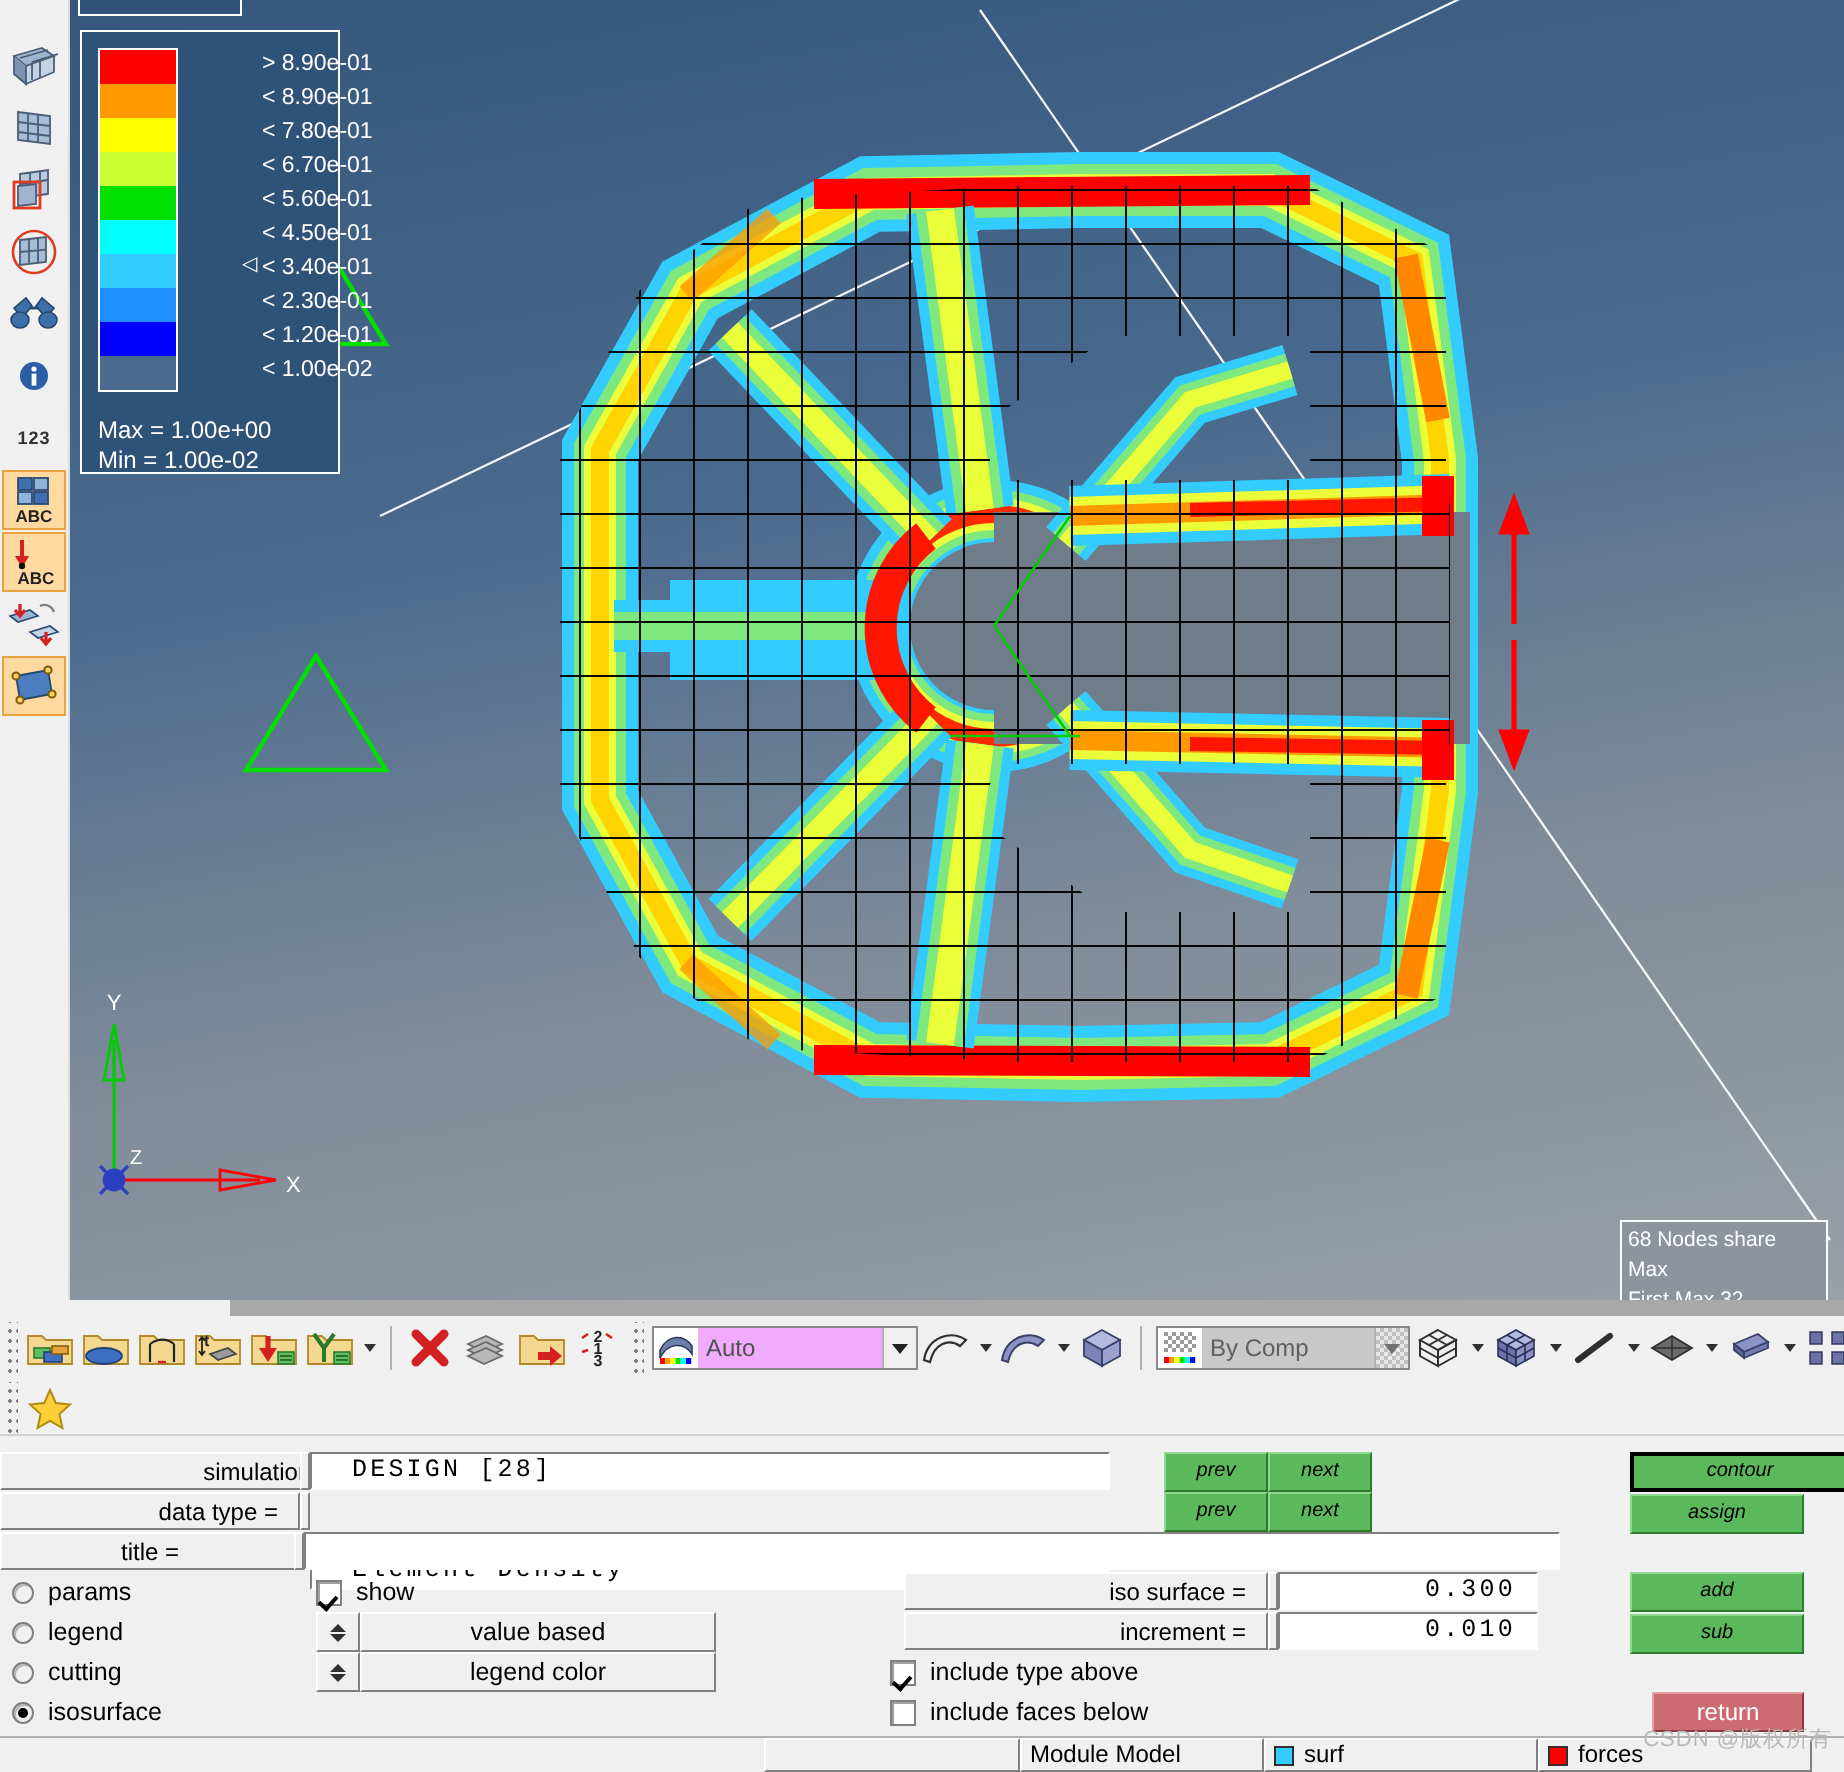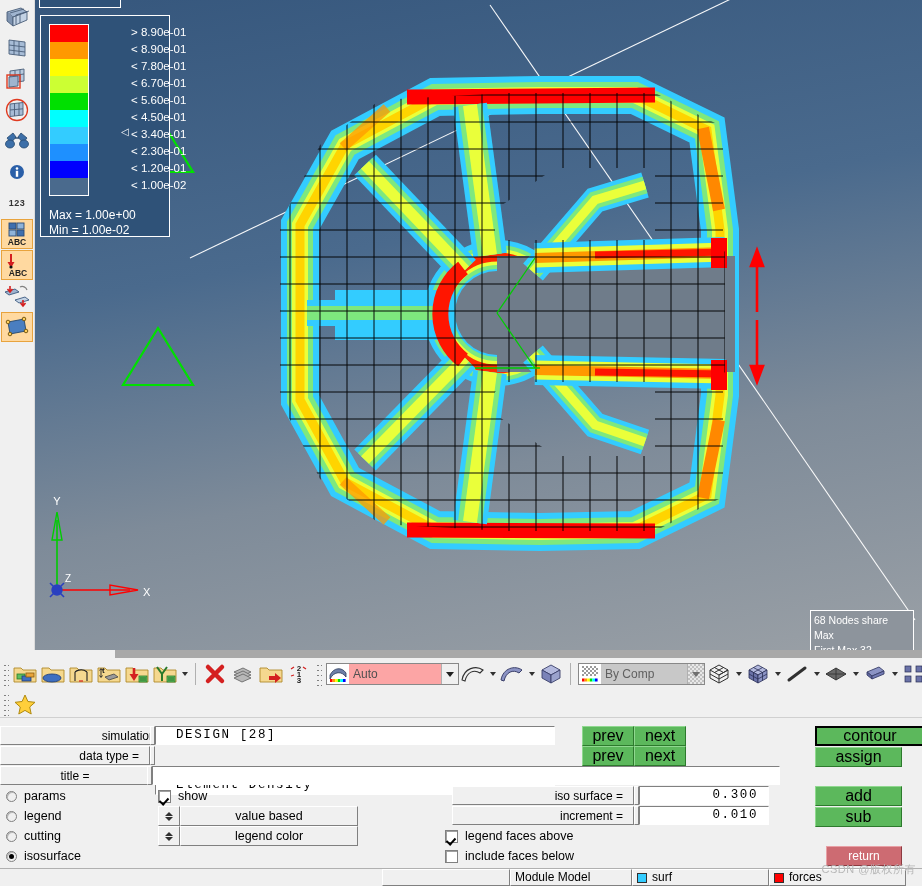--- a/index.html
+++ b/index.html
@@ -16,21 +16,21 @@
     width: 922px; height: 886px;
     background: #f0f0f0;
   }
 
   
   #left-toolbar {
     position: absolute; left: 0; top: 0;
     width: 35px; height: 650px;
     background: #f0f0f0;
     border-right: 1px solid #dcdcdc;
-    padding-top: 2px;
+    padding-top: 18px;
     display: flex; flex-direction: column; align-items: center;
   }
   .lt-btn {
     width: 32px; height: 30px;
     margin-bottom: 1px;
     display: flex; align-items: center; justify-content: center;
     position: relative;
     cursor: pointer;
   }
   .lt-btn.sel { background: #ffd9a0; border: 1px solid #e8a33d; }
@@ -154,21 +154,21 @@
     display: flex; align-items: center;
     height: 22px; flex: none;
     border: 1px solid #888;
     background: #ffffff;
     margin-left: 2px;
   }
   .tb-combo .ico { width: 22px; height: 20px; display:flex; align-items:center; justify-content:center; }
   .tb-combo .ctxt {
     width: 92px; height: 20px; line-height: 20px;
     font-size: 12px; color: #505050; padding-left: 4px;
-    background: #fca5a5;
+    background: #f0abfc;
   }
   .tb-combo.gray .ctxt { background: #c8c8c8; color: #606060; width: 86px; }
   .tb-combo .cbtn {
     width: 17px; height: 20px;
     background: #f0f0f0;
     border-left: 1px solid #b0b0b0;
     display: flex; align-items: center; justify-content: center;
   }
   .tb-combo .cbtn::after {
     content: ""; width: 0; height: 0;
@@ -217,23 +217,24 @@
     background: #f0f0f0;
     border: 1px solid;
     border-color: #ffffff #808080 #808080 #ffffff;
   }
 
   .gbtn {
     background: #5cb85c;
     border: 1px solid;
     border-color: #8fd88f #2d7a2d #2d7a2d #8fd88f;
     text-align: center;
-    font-size: 16px; color: #000;
+    font-size: 10px; color: #000;
     line-height: 18px; height: 20px;
     cursor: pointer;
+    font-style: italic;
   }
   .gbtn.dflt { border: 2px solid #000; line-height: 16px; }
   .rbtn {
     background: #cd6b72;
     border: 1px solid;
     border-color: #e8a0a5 #8c3a40 #8c3a40 #e8a0a5;
     text-align: center;
     font-size: 12px; color: #ffffff;
     line-height: 18px; height: 20px;
     cursor: pointer;
@@ -964,21 +965,21 @@
     <div class="lbl-btn" style="position:absolute;left:452px;top:68px;width:182px;">iso surface =</div>
     <div class="fieldgrip" style="position:absolute;left:634px;top:68px;"></div>
     <div class="txtfield num" style="position:absolute;left:639px;top:68px;width:130px;">0.300</div>
 
     <div class="lbl-btn" style="position:absolute;left:452px;top:88px;width:182px;">increment  =</div>
     <div class="fieldgrip" style="position:absolute;left:634px;top:88px;"></div>
     <div class="txtfield num" style="position:absolute;left:639px;top:88px;width:130px;">0.010</div>
 
     <div class="check-row" style="position:absolute;left:445px;top:108px;">
       <span class="chk on"></span>
-      <span>legend faces above</span>
+      <span>include type above</span>
     </div>
     <div class="check-row" style="position:absolute;left:445px;top:128px;">
       <span class="chk"></span>
       <span>include faces below</span>
     </div>
   </div>
 
   <div id="botstrip">
     <div class="bs-cell" style="width:128px;"></div>
     <div class="bs-cell" style="width:122px;">Module Model</div>

